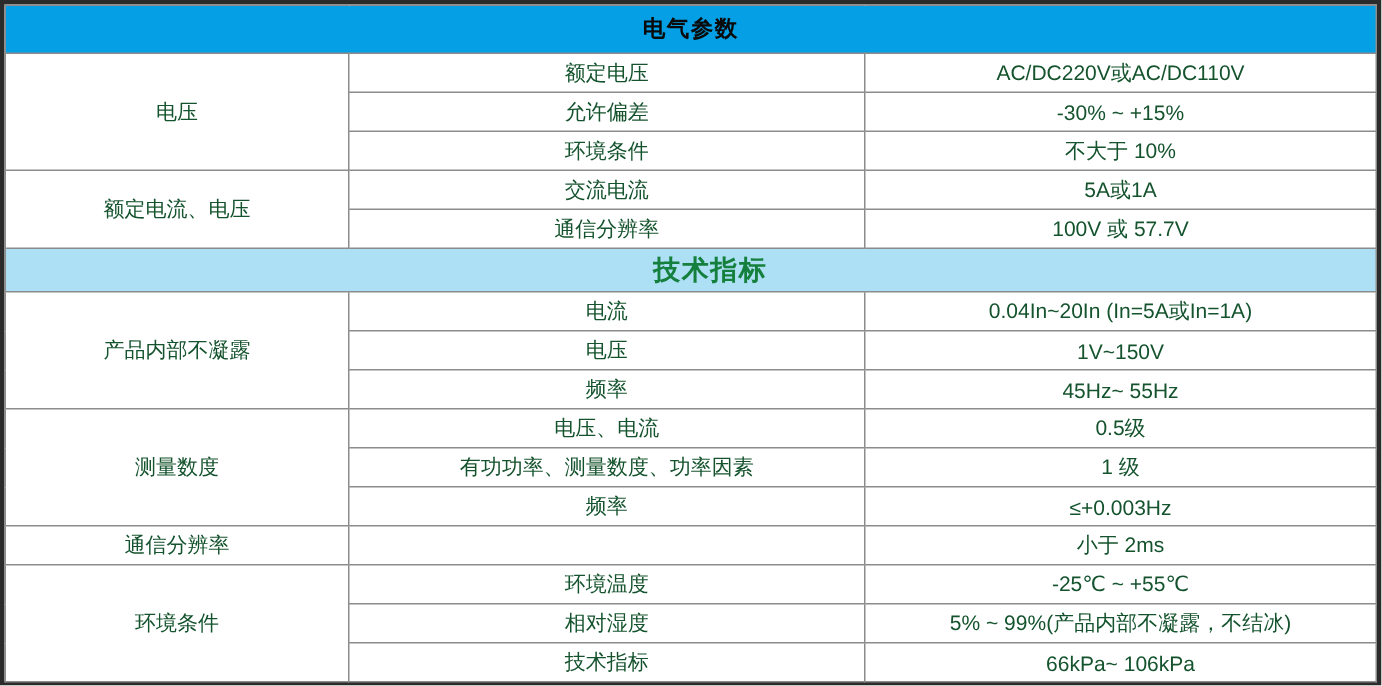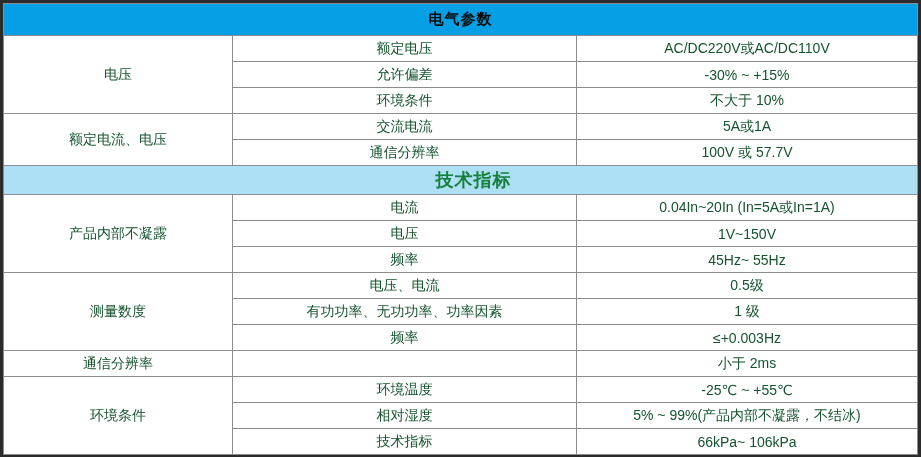--- a/index.html
+++ b/index.html
@@ -108,21 +108,21 @@
       <td>频率</td>
       <td>45Hz~ 55Hz</td>
     </tr>
 
     <tr class="data-row">
       <td rowspan="3" class="group-cell">测量数度</td>
       <td>电压、电流</td>
       <td>0.5级</td>
     </tr>
     <tr class="data-row">
-      <td>有功功率、无功功率、功率因素</td>
+      <td>有功功率、测量数度、功率因素</td>
       <td>1 级</td>
     </tr>
     <tr class="data-row">
       <td>频率</td>
       <td>≤+0.003Hz</td>
     </tr>
 
     <tr class="data-row">
       <td class="group-cell">通信分辨率</td>
       <td></td>

